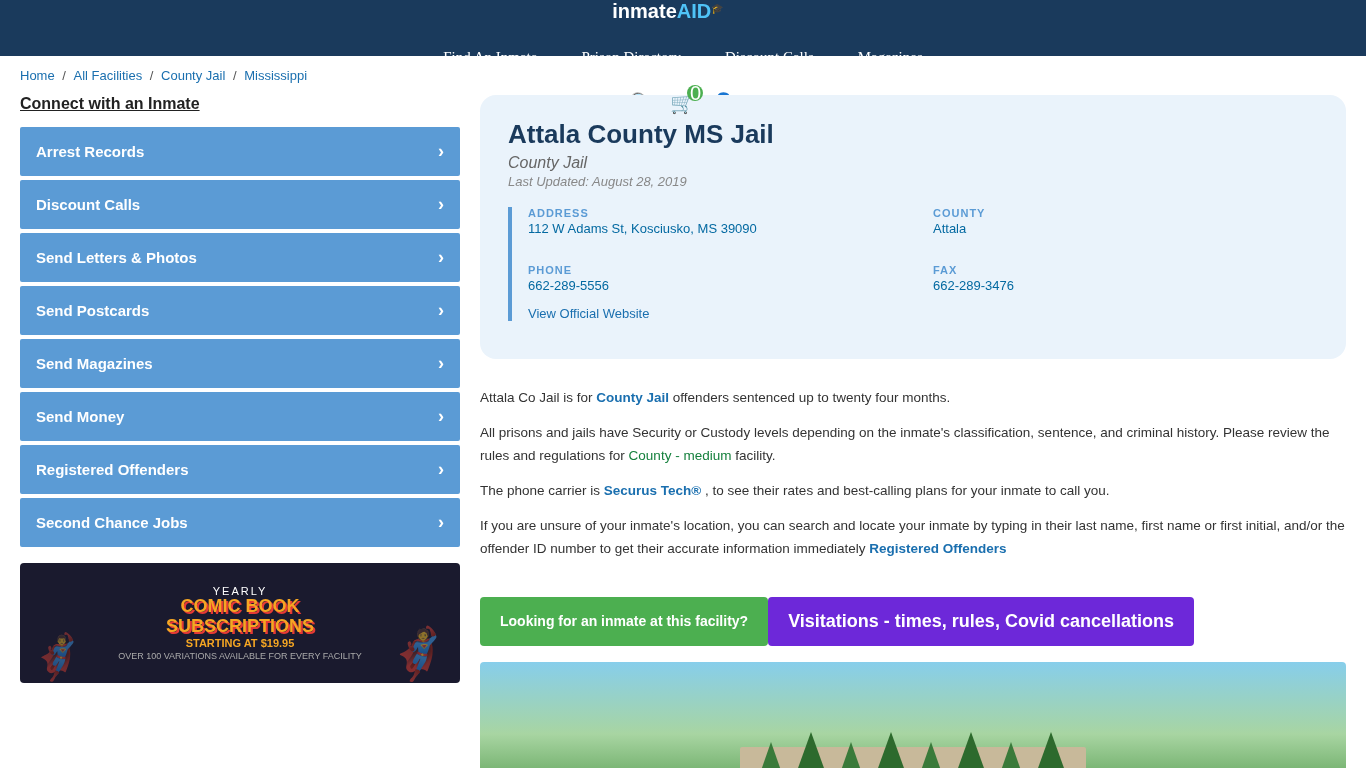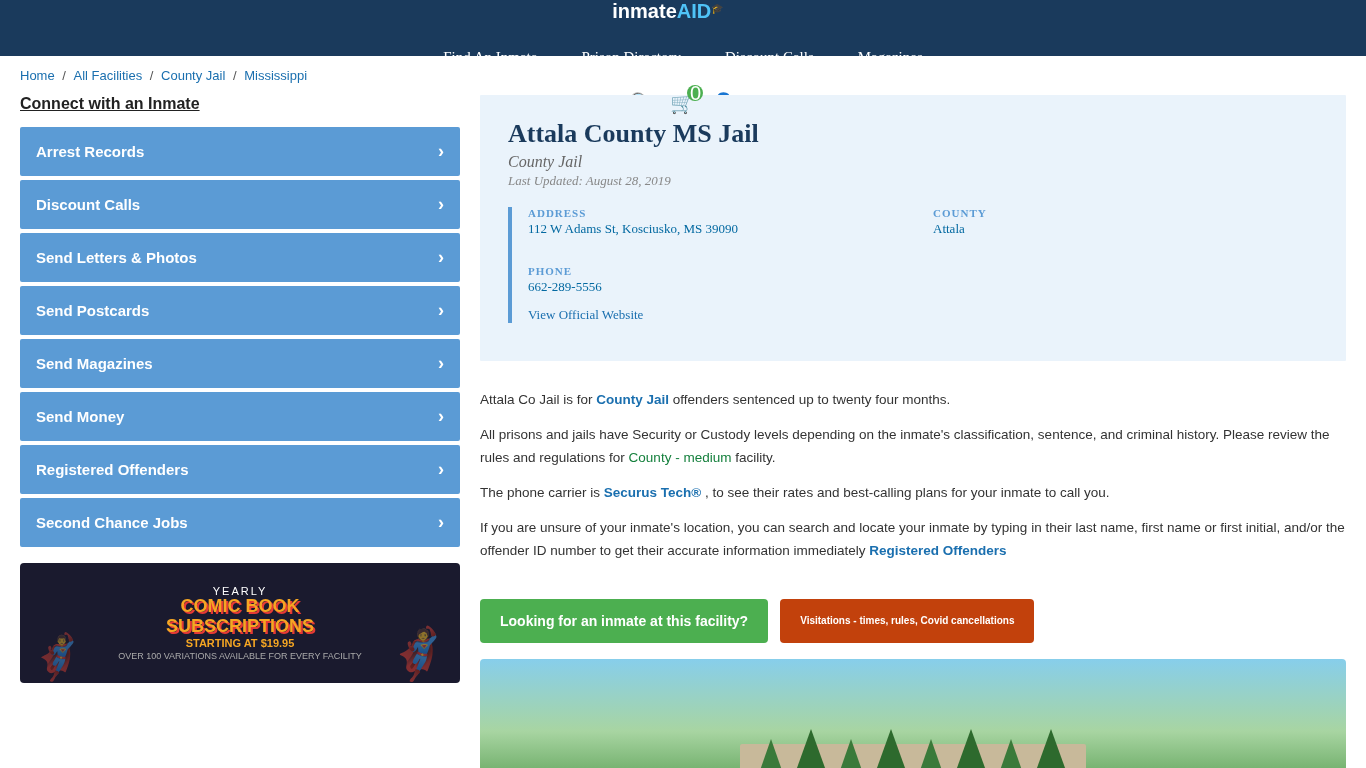--- a/index.html
+++ b/index.html
@@ -159,24 +159,23 @@
       font-size: 9px;
       margin-top: 2px;
     }
 
     
     .facility-detail {
       flex: 1;
     }
     .facility-card {
       background: #eaf3fb;
-      border-radius: 1px;
+      border-radius: 16px;
       padding: 24px 28px;
       margin-bottom: 20px;
-      font-family: Liberation Serif, serif;
     }
     .facility-name {
       font-size: 26px;
       font-weight: bold;
       color: #1a3a5c;
       margin-bottom: 4px;
     }
     .facility-type {
       font-size: 16px;
       color: #666;
@@ -234,41 +233,40 @@
     }
     .desc-link-green {
       color: #15803d;
       text-decoration: none;
       font-weight: normal;
     }
 
     
     .action-buttons {
       display: flex;
-      gap: 12px;
       margin-top: 16px;
       flex-wrap: wrap;
     }
     .btn-green {
       background: #4caf50;
       color: #fff;
       border: none;
       padding: 14px 20px;
       font-size: 14px;
       font-weight: 600;
       border-radius: 4px;
       cursor: pointer;
       transition: background 0.2s;
     }
     .btn-green-dark {
-      background: #c2410c;
+      background: #6d28d9;
       color: #fff;
       border: none;
       padding: 14px 20px;
-      font-size: 10px;
+      font-size: 18px;
       font-weight: 600;
       border-radius: 4px;
       cursor: pointer;
       transition: background 0.2s;
     }
 
     
     .facility-photo {
       margin-top: 16px;
       width: 100%;
@@ -410,20 +408,24 @@
             <div class="info-label">ADDRESS</div>
             <div class="info-value">112 W Adams St, Kosciusko, MS 39090</div>
           </div>
           <div>
             <div class="info-label">COUNTY</div>
             <div class="info-value">Attala</div>
           </div>
           <div>
             <div class="info-label">PHONE</div>
             <div class="info-value">662-289-5556</div>
+          </div>
+          <div>
+            <div class="info-label">FAX</div>
+            <div class="info-value">662-289-3476</div>
           </div>
         </div>
         <div style="margin-top:12px;">
           <a href="#" class="official-link">View Official Website</a>
         </div>
       </div>
     </div>
 
     <div class="facility-description">
       <p>

